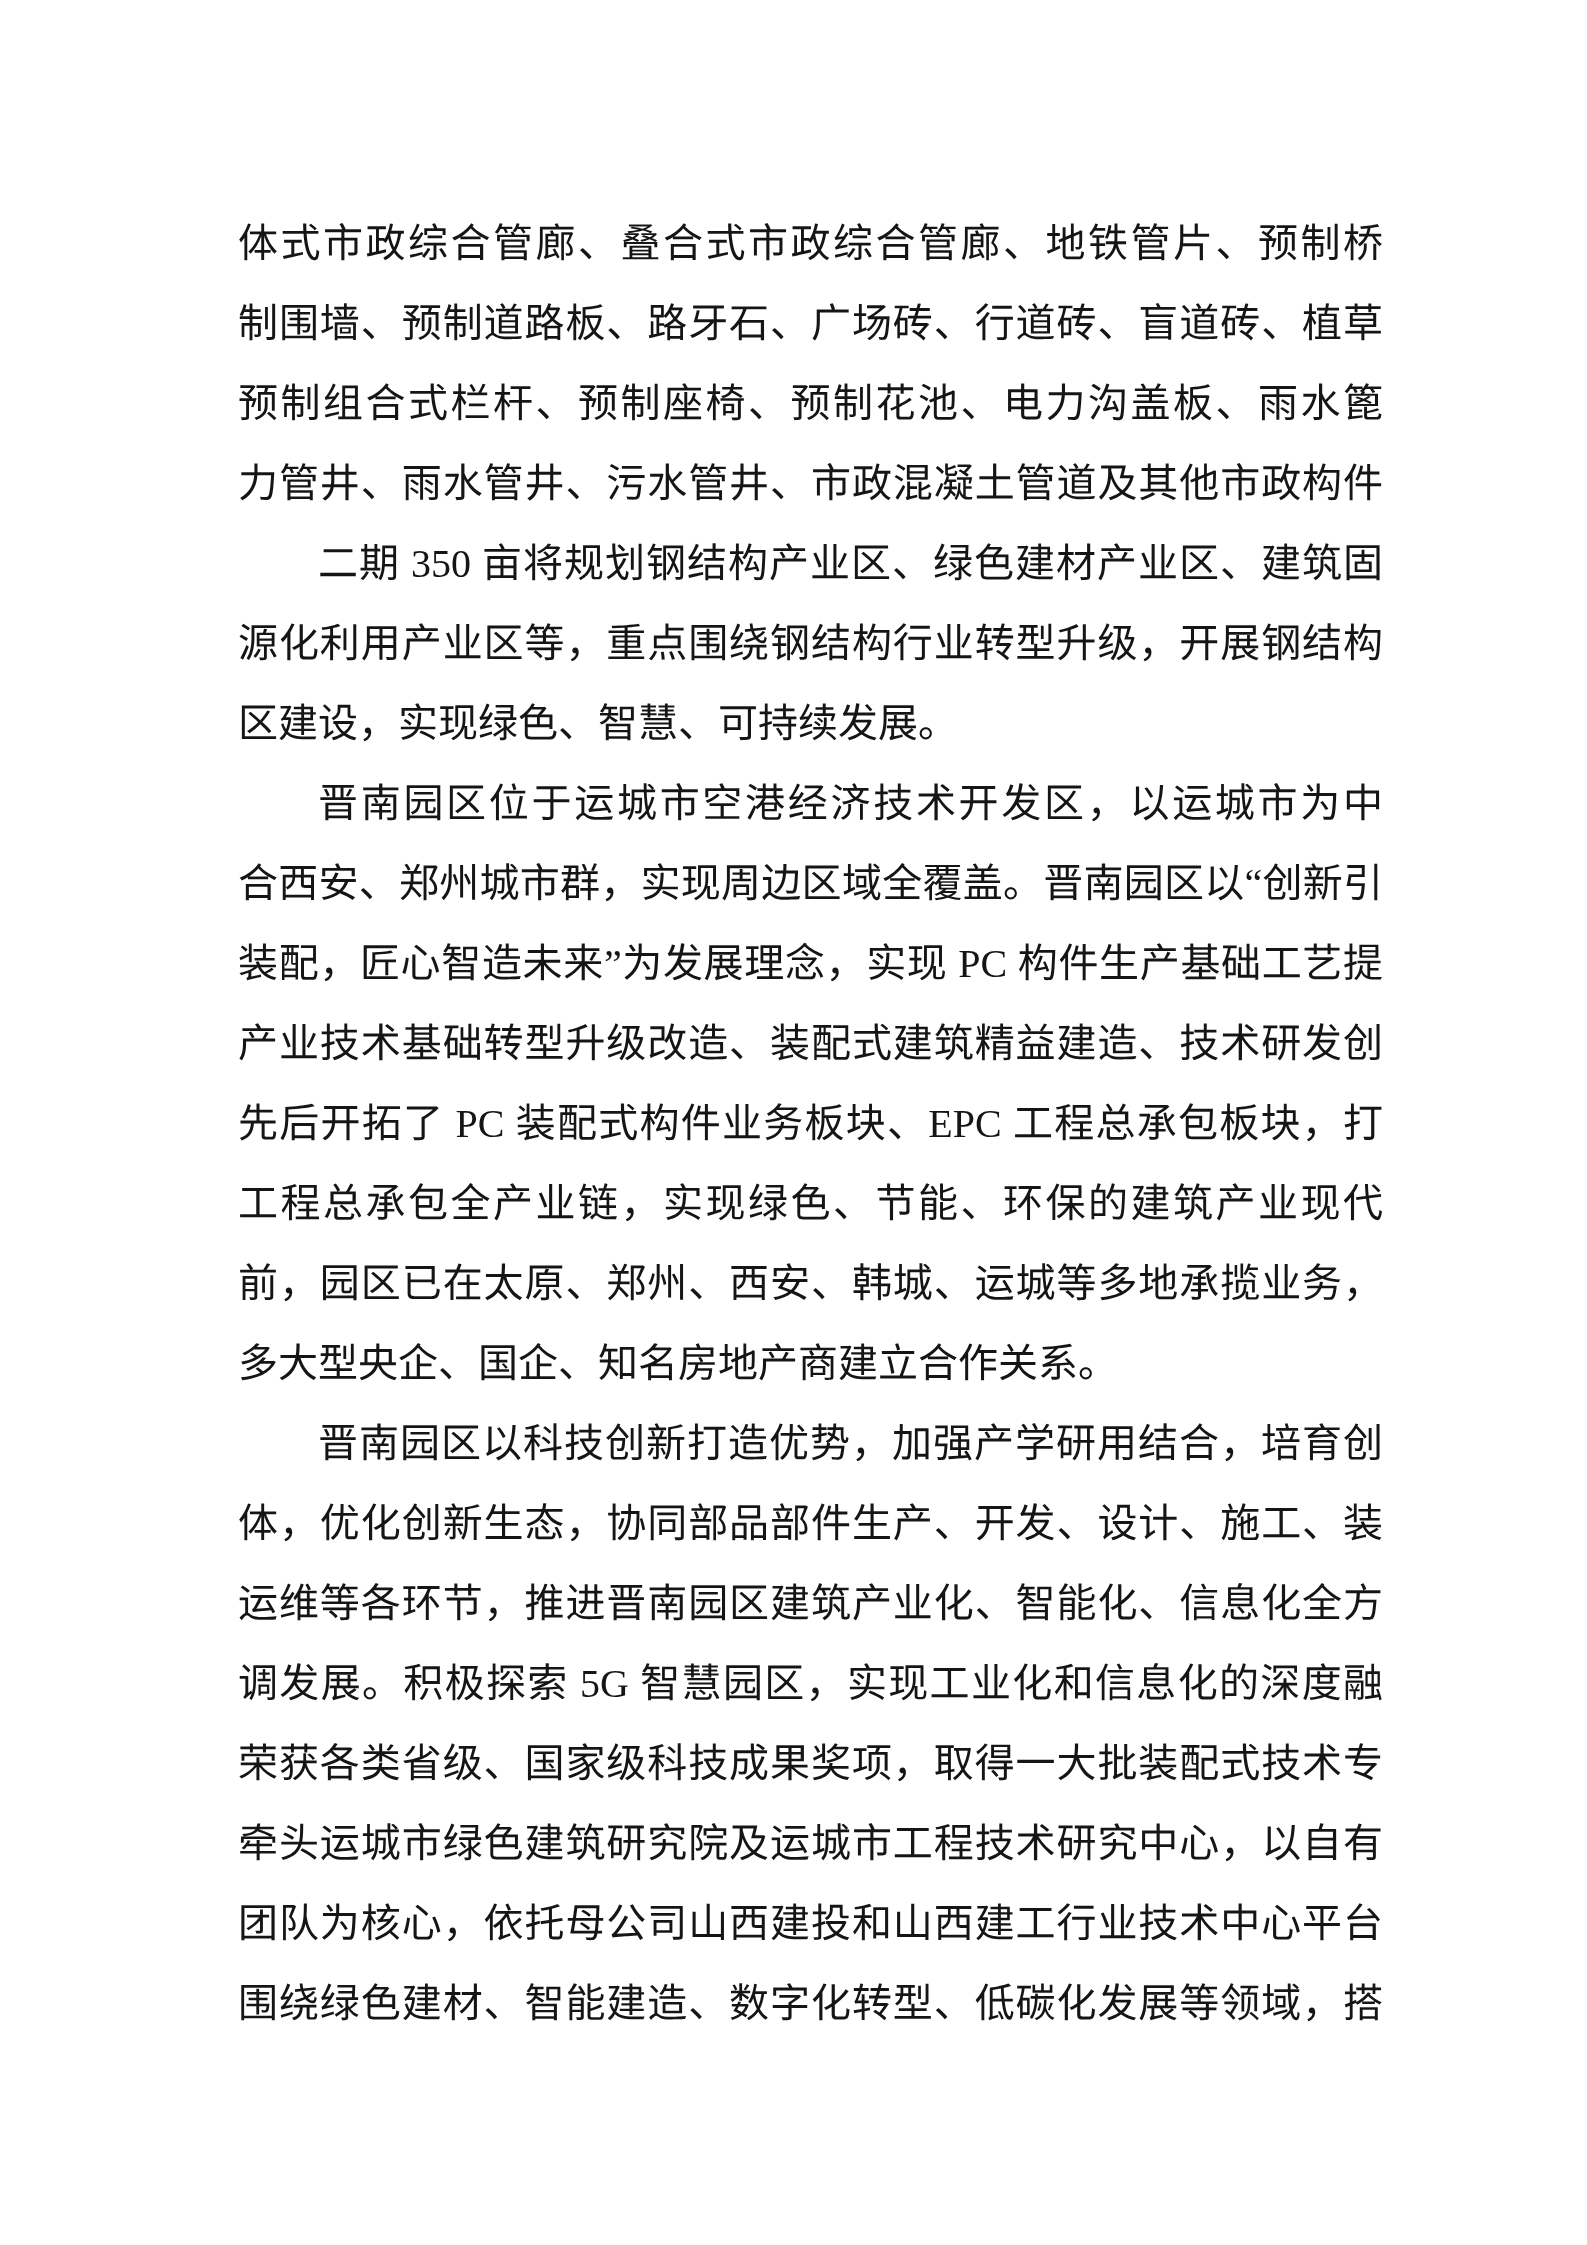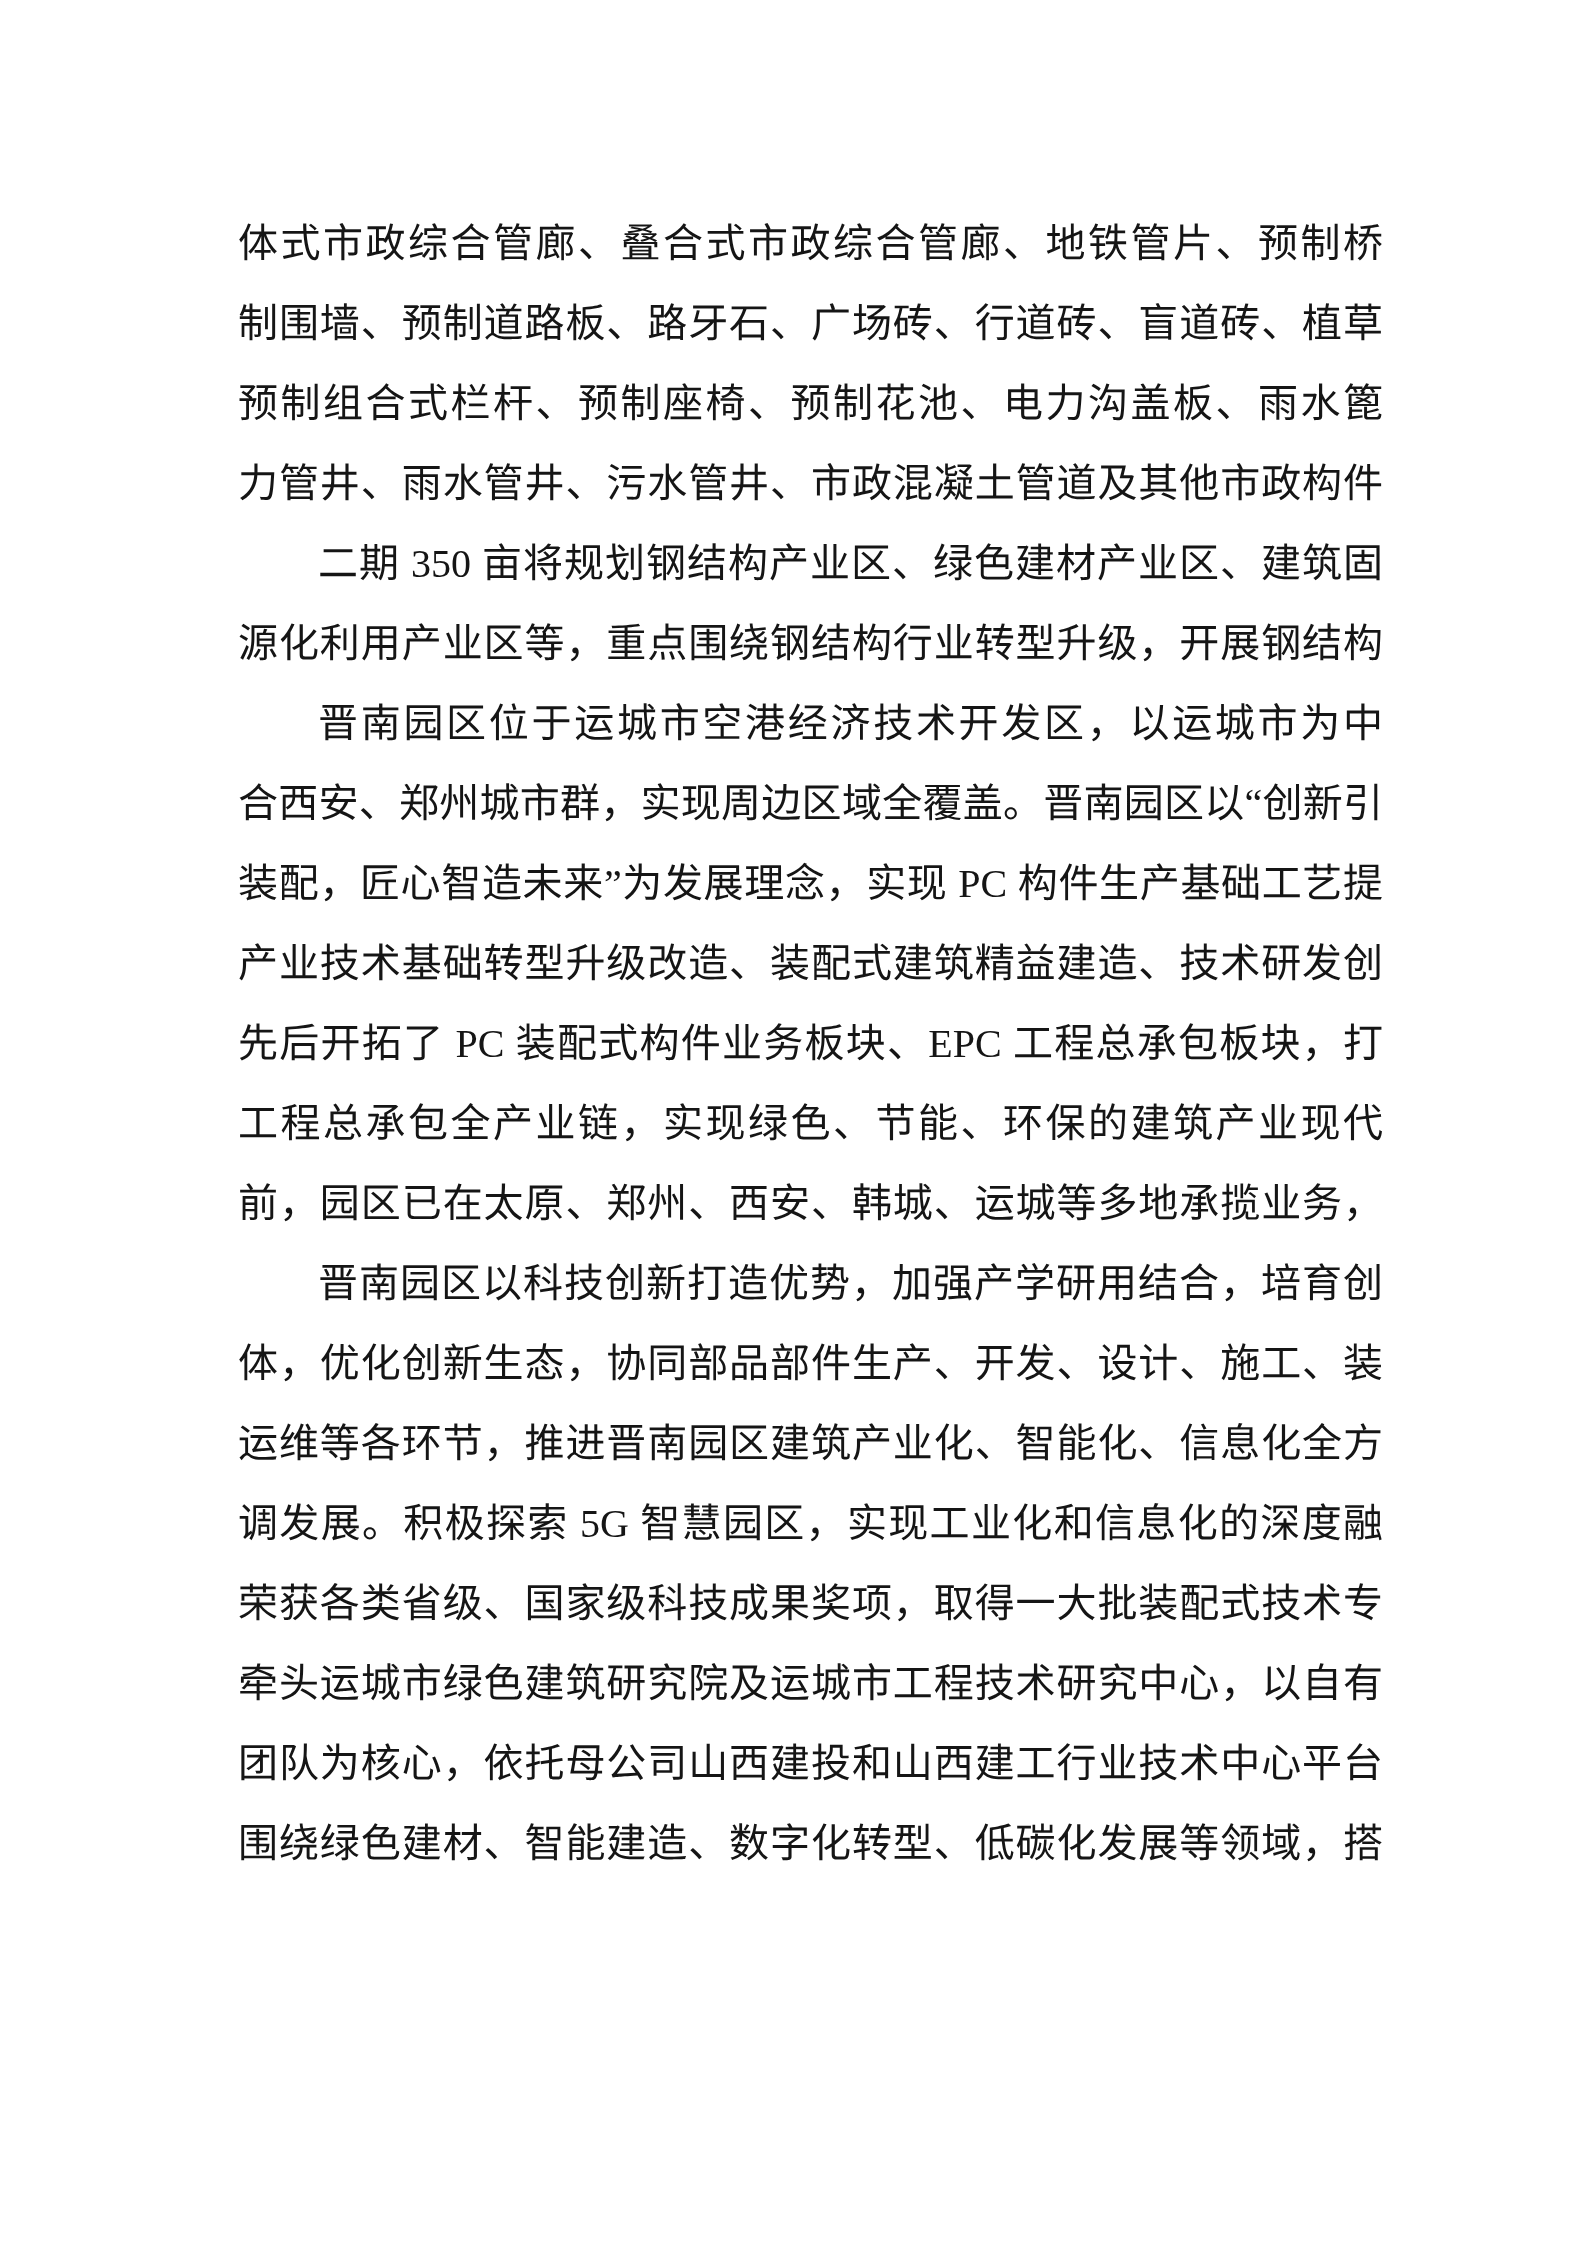--- a/index.html
+++ b/index.html
@@ -51,29 +51,31 @@
   <div class="text-block">
       <div class="paragraph">
         <div class="text-line">体式市政综合管廊、叠合式市政综合管廊、地铁管片、预制桥梁、预</div>
         <div class="text-line">制围墙、预制道路板、路牙石、广场砖、行道砖、盲道砖、植草砖、</div>
         <div class="text-line">预制组合式栏杆、预制座椅、预制花池、电力沟盖板、雨水篦子、电</div>
         <div class="text-line para-end">力管井、雨水管井、污水管井、市政混凝土管道及其他市政构件等。</div>
       </div>
       <div class="paragraph">
         <div class="text-line indent-first">二期 350 亩将规划钢结构产业区、绿色建材产业区、建筑固废资</div>
         <div class="text-line">源化利用产业区等，重点围绕钢结构行业转型升级，开展钢结构产业</div>
+        <div class="text-line para-end">区建设，实现绿色、智慧、可持续发展。</div>
       </div>
       <div class="paragraph">
         <div class="text-line indent-first">晋南园区位于运城市空港经济技术开发区，以运城市为中心，融</div>
         <div class="text-line">合西安、郑州城市群，实现周边区域全覆盖。晋南园区以“创新引领</div>
         <div class="text-line">装配，匠心智造未来”为发展理念，实现 PC 构件生产基础工艺提升、</div>
         <div class="text-line">产业技术基础转型升级改造、装配式建筑精益建造、技术研发创新等，</div>
         <div class="text-line">先后开拓了 PC 装配式构件业务板块、EPC 工程总承包板块，打通 REMPC</div>
         <div class="text-line">工程总承包全产业链，实现绿色、节能、环保的建筑产业现代化。目</div>
         <div class="text-line">前，园区已在太原、郑州、西安、韩城、运城等多地承揽业务，与诸</div>
+        <div class="text-line para-end">多大型央企、国企、知名房地产商建立合作关系。</div>
       </div>
       <div class="paragraph">
         <div class="text-line indent-first">晋南园区以科技创新打造优势，加强产学研用结合，培育创新主</div>
         <div class="text-line">体，优化创新生态，协同部品部件生产、开发、设计、施工、装修、</div>
         <div class="text-line">运维等各环节，推进晋南园区建筑产业化、智能化、信息化全方位协</div>
         <div class="text-line">调发展。积极探索 5G 智慧园区，实现工业化和信息化的深度融合；</div>
         <div class="text-line">荣获各类省级、国家级科技成果奖项，取得一大批装配式技术专利；</div>
         <div class="text-line">牵头运城市绿色建筑研究院及运城市工程技术研究中心，以自有人才</div>
         <div class="text-line">团队为核心，依托母公司山西建投和山西建工行业技术中心平台优势，</div>
         <div class="text-line para-end">围绕绿色建材、智能建造、数字化转型、低碳化发展等领域，搭建装</div>

